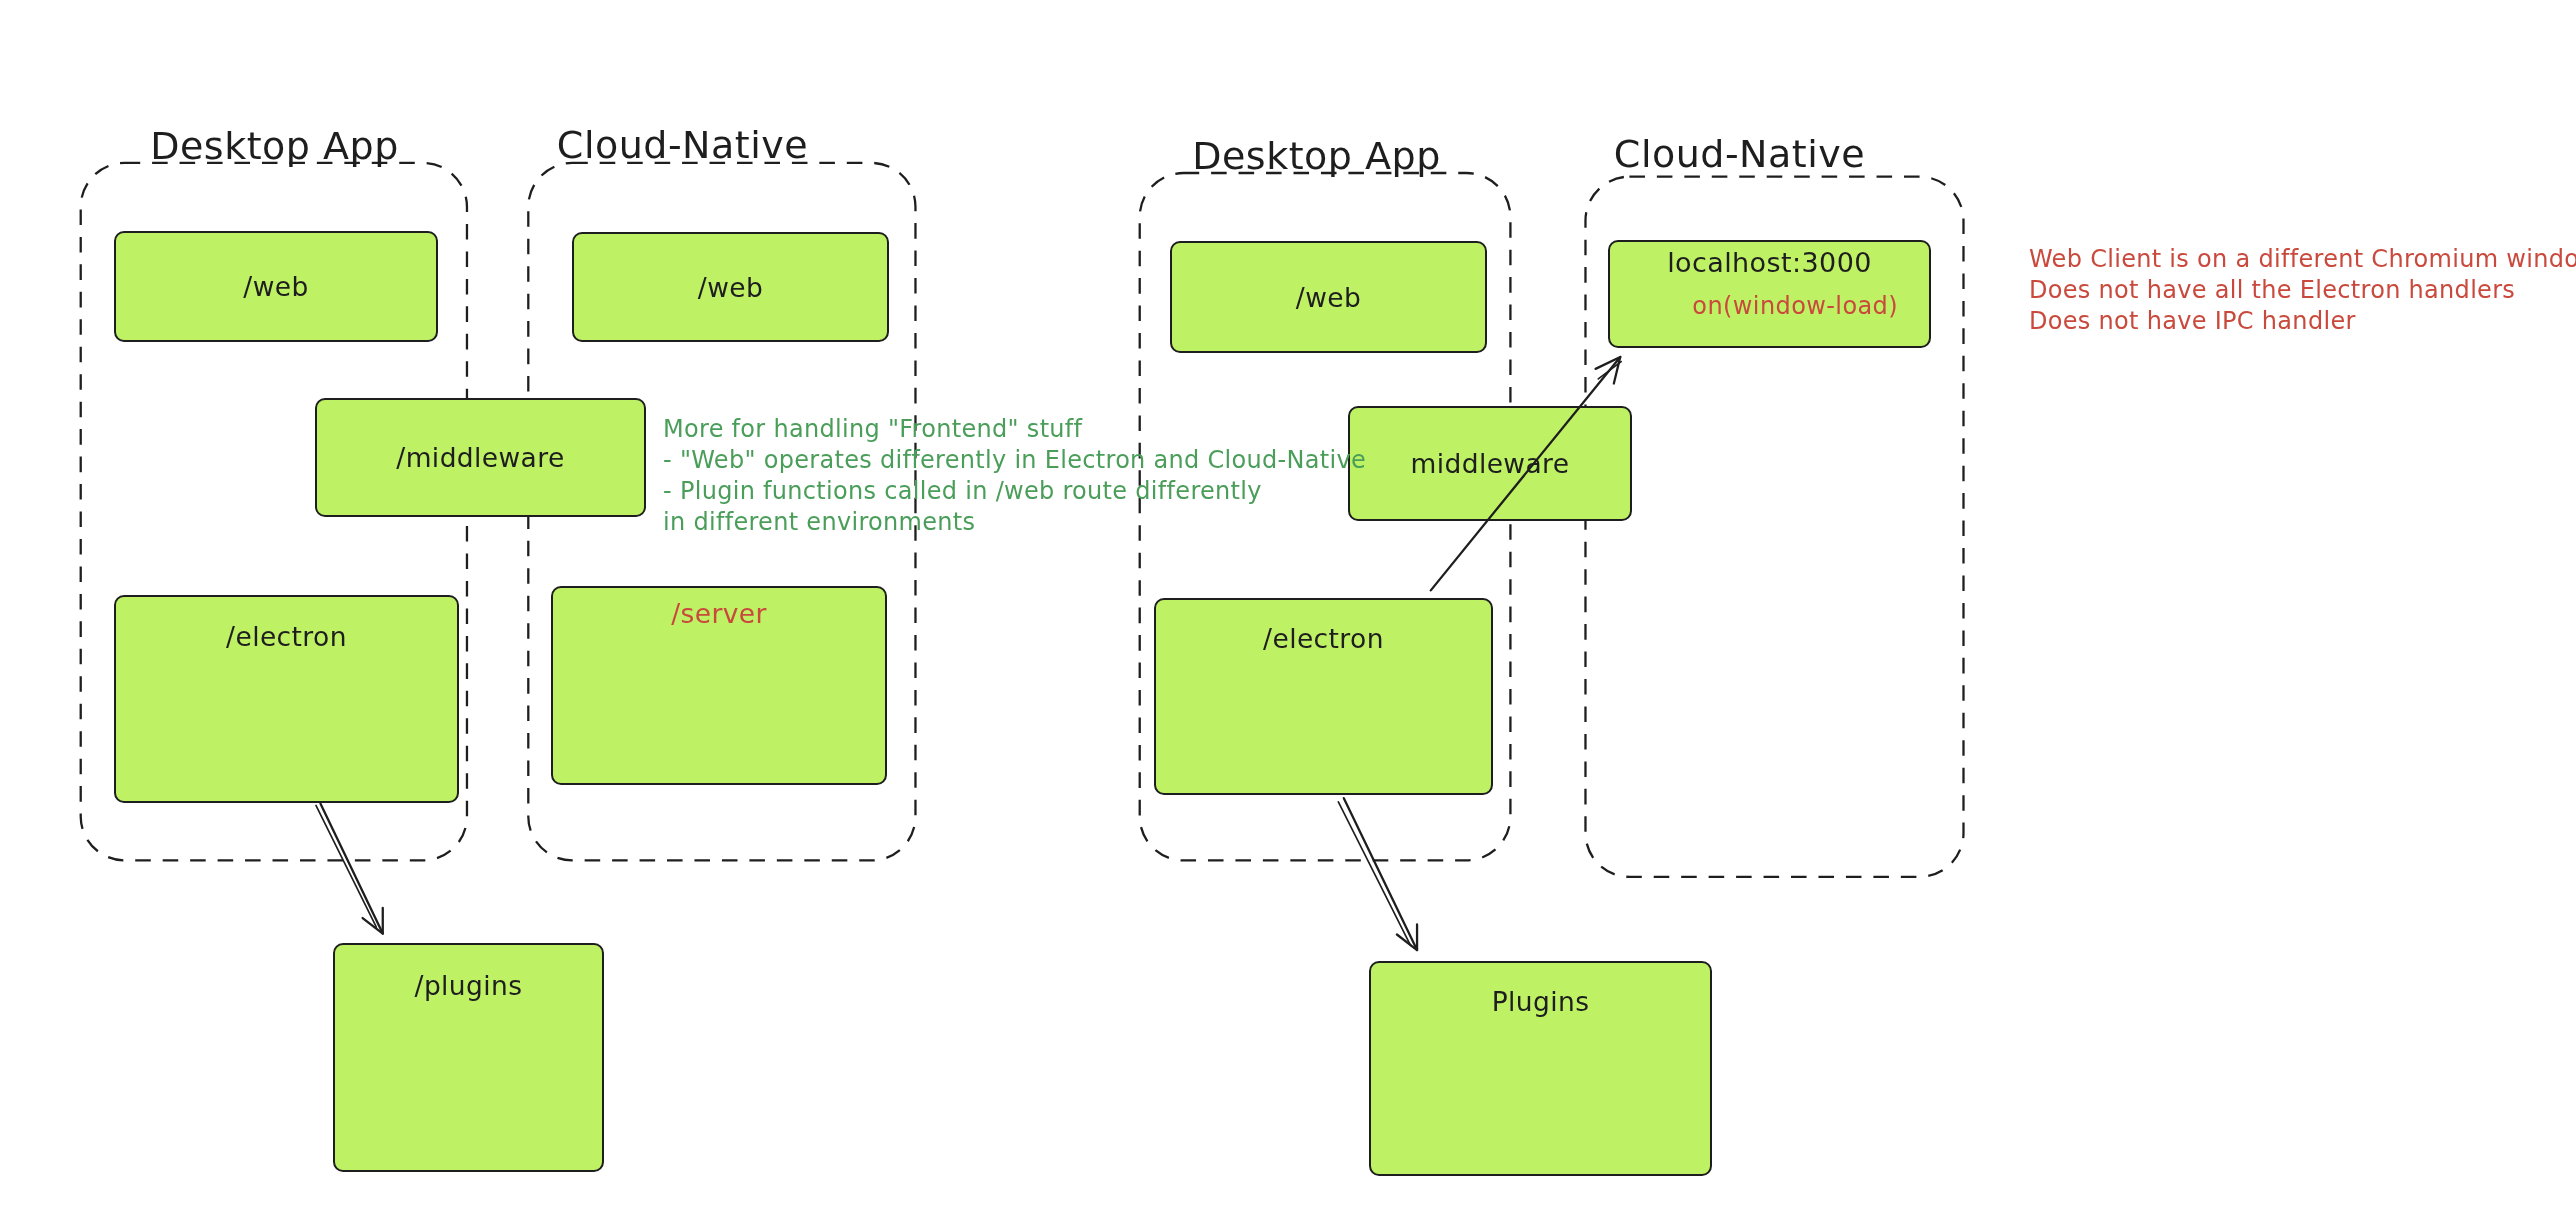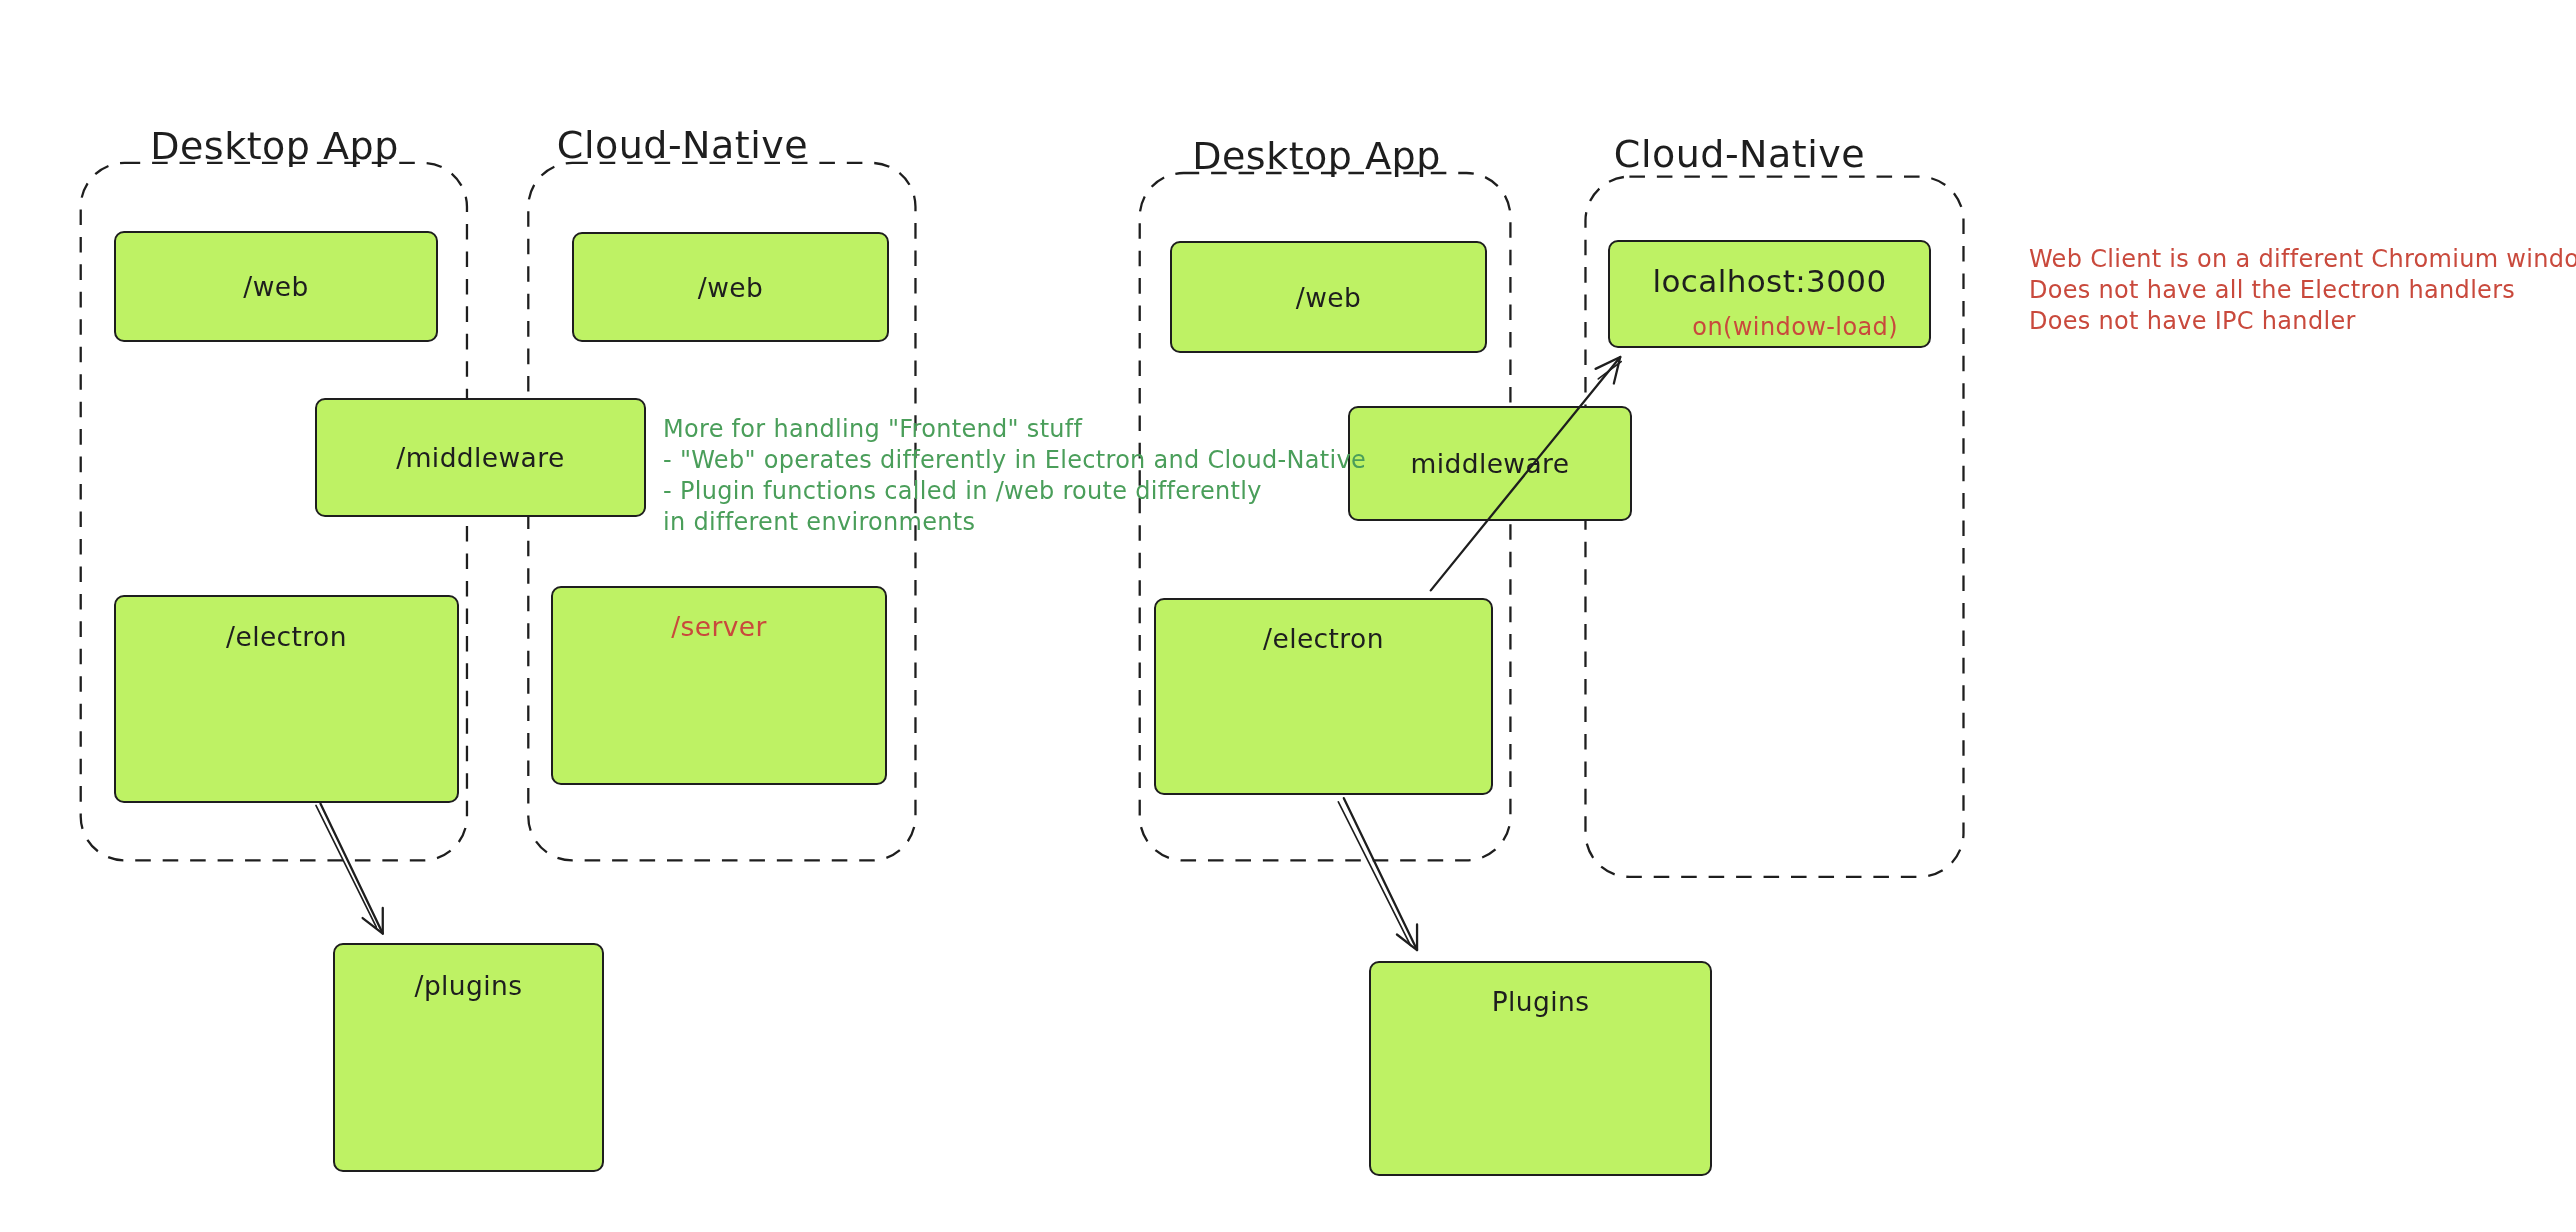--- a/index.html
+++ b/index.html
@@ -15,21 +15,21 @@
        border-radius:10px;display:flex;flex-direction:column;align-items:center;
        box-sizing:border-box;font-size:26.5px;letter-spacing:0.4px;}
   .box.center{justify-content:center;}
   .box .lbl{white-space:nowrap;}
   .red{color:#c9493c;}
   .note{position:absolute;z-index:3;font-size:24px;line-height:31px;
         letter-spacing:0.3px;white-space:nowrap;}
   .note.green{color:#4a9e5a;}
   .note.red{color:#c9493c;}
   .sub-event{font-size:24px;margin-top:13.7px;align-self:flex-end;margin-right:31px;}
-  .loc-title{margin-top:21px;font-size:31px;}
+  .loc-title{margin-top:5px;font-size:27px;}
 </style>
 </head>
 <body>
 
 <div class="canvas">
 
   <svg class="layer dashes" viewBox="0 0 2814 1346" fill="none" stroke="#1e1e1e" stroke-width="2.5">
     <rect x="88" y="178" width="422" height="762" rx="48" stroke-dasharray="17 13"></rect>
     <rect x="577" y="178" width="423" height="762" rx="48" stroke-dasharray="17 13"></rect>
     <rect x="1245" y="189" width="405" height="751" rx="48" stroke-dasharray="17 13"></rect>
@@ -50,21 +50,21 @@
   </div>
 
   <div class="box center" style="left:315px;top:398px;width:331px;height:119px;">
     <span class="lbl">/middleware</span>
   </div>
 
   <div class="box" style="left:114px;top:595px;width:345px;height:208px;padding-top:24px;">
     <span class="lbl">/electron</span>
   </div>
 
-  <div class="box" style="left:551px;top:586px;width:336px;height:199px;padding-top:23px;">
+  <div class="box" style="left:551px;top:586px;width:336px;height:199px;padding-top:10px;">
     <span class="lbl red">/server</span>
   </div>
 
   <div class="box" style="left:333px;top:943px;width:271px;height:229px;padding-top:25px;">
     <span class="lbl">/plugins</span>
   </div>
 
   <div class="note green" style="left:663px;top:414px;">
     <div>More for handling "Frontend" stuff</div>
     <div>- "Web" operates differently in Electron and Cloud-Native</div>

